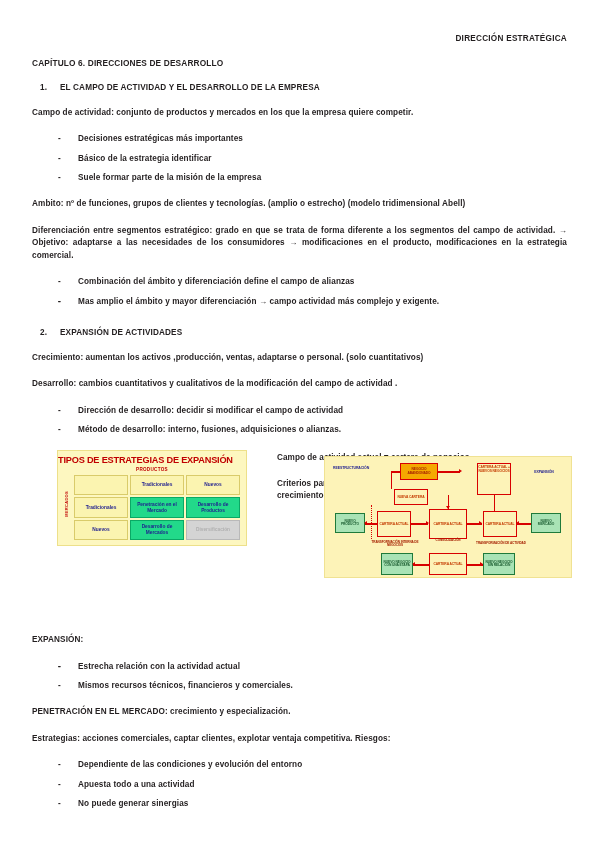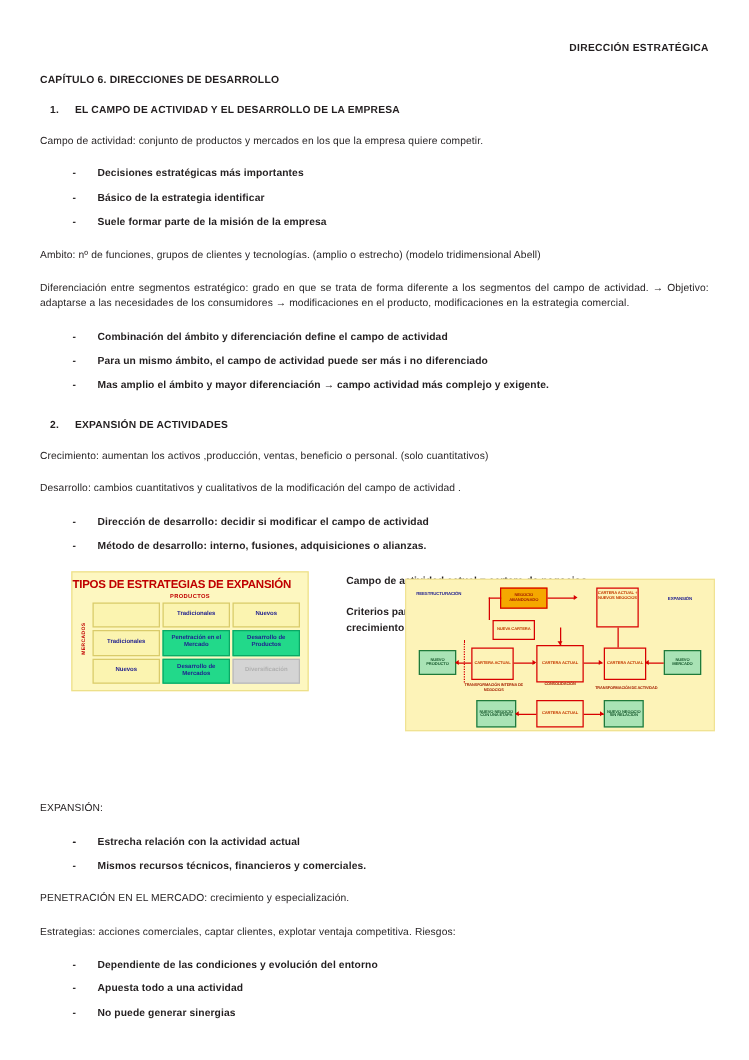--- a/index.html
+++ b/index.html
@@ -49,21 +49,21 @@
     margin: 0 0 15px 0;
     padding-left: 28px;
     position: relative;
   }
   .num-item .num {
     position: absolute;
     left: 8px;
   }
   p.para {
     font-size: 8.2px;
-    font-weight: normal;
+    font-weight: bold;
     margin: 0 0 14px 0;
     line-height: 1.52;
     letter-spacing: 0.1px;
   }
   p.para.just {
     text-align: justify;
     margin-top: 12px;
   }
   ul.dash {
     list-style: none;
@@ -252,33 +252,33 @@
       <li><span class="dash-mark">-</span><span>Decisiones estratégicas más importantes</span></li>
       <li><span class="dash-mark">-</span><span>Básico de la estrategia identificar</span></li>
       <li><span class="dash-mark">-</span><span>Suele formar parte de la misión de la empresa</span></li>
     </ul>
 
     <p class="para">Ambito: nº de funciones, grupos de clientes y tecnologías. (amplio o estrecho) (modelo tridimensional Abell)</p>
 
     <p class="para just">Diferenciación entre segmentos estratégico: grado en que se trata de forma diferente a los segmentos del campo de actividad. → Objetivo: adaptarse a las necesidades de los consumidores → modificaciones en el producto, modificaciones en la estrategia comercial.</p>
 
     <ul class="dash">
-      <li><span class="dash-mark">-</span><span>Combinación del ámbito y diferenciación define el campo de actividad</span></li>
-      <li><span class="dash-mark">-</span><span>Para un mismo ámbito, el campo de actividad puede ser más i no diferenciado</span></li>
+      <li><span class="dash-mark">-</span><span>Combinación del ámbito y diferenciación define el campo de alianzas</span></li>
+      <li><span class="dash-mark">-</span></li>
       <li><span class="dash-mark">-</span><span>Mas amplio el ámbito y mayor diferenciación → campo actividad más complejo y exigente.</span></li>
     </ul>
 
     <div class="spacer-6"></div>
 
     <div class="num-item">
       <span class="num">2.</span>
       <span>EXPANSIÓN DE ACTIVIDADES</span>
     </div>
 
-    <p class="para">Crecimiento: aumentan los activos ,producción, ventas, beneficio o personal. (solo cuantitativos)</p>
+    <p class="para">Crecimiento: aumentan los activos ,producción, ventas, adaptarse o personal. (solo cuantitativos)</p>
 
     <p class="para">Desarrollo: cambios cuantitativos y cualitativos de la modificación del campo de actividad .</p>
 
     <ul class="dash">
       <li><span class="dash-mark">-</span><span>Dirección de desarrollo: decidir si modificar el campo de actividad</span></li>
       <li><span class="dash-mark">-</span><span>Método de desarrollo: interno, fusiones, adquisiciones o alianzas.</span></li>
     </ul>
 
     <div class="figures">
 

